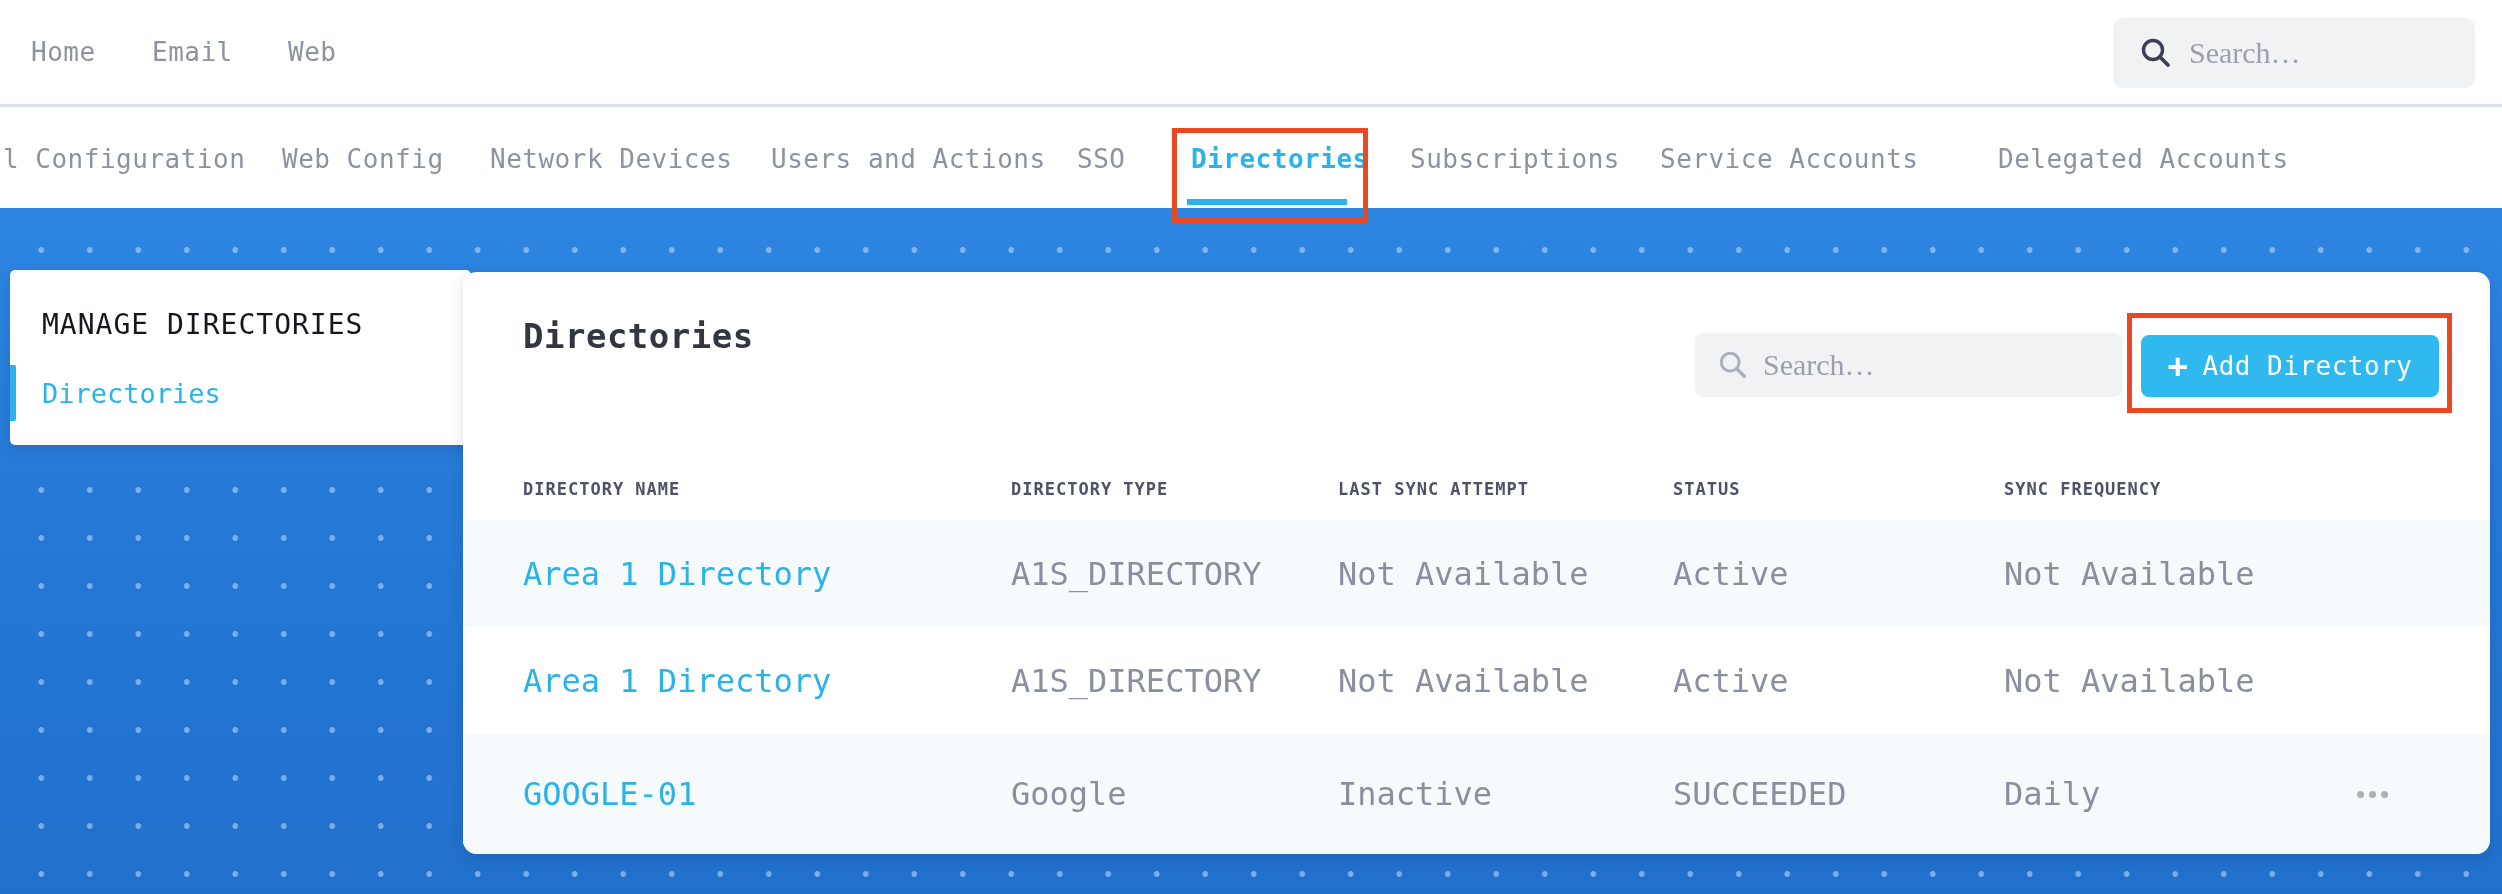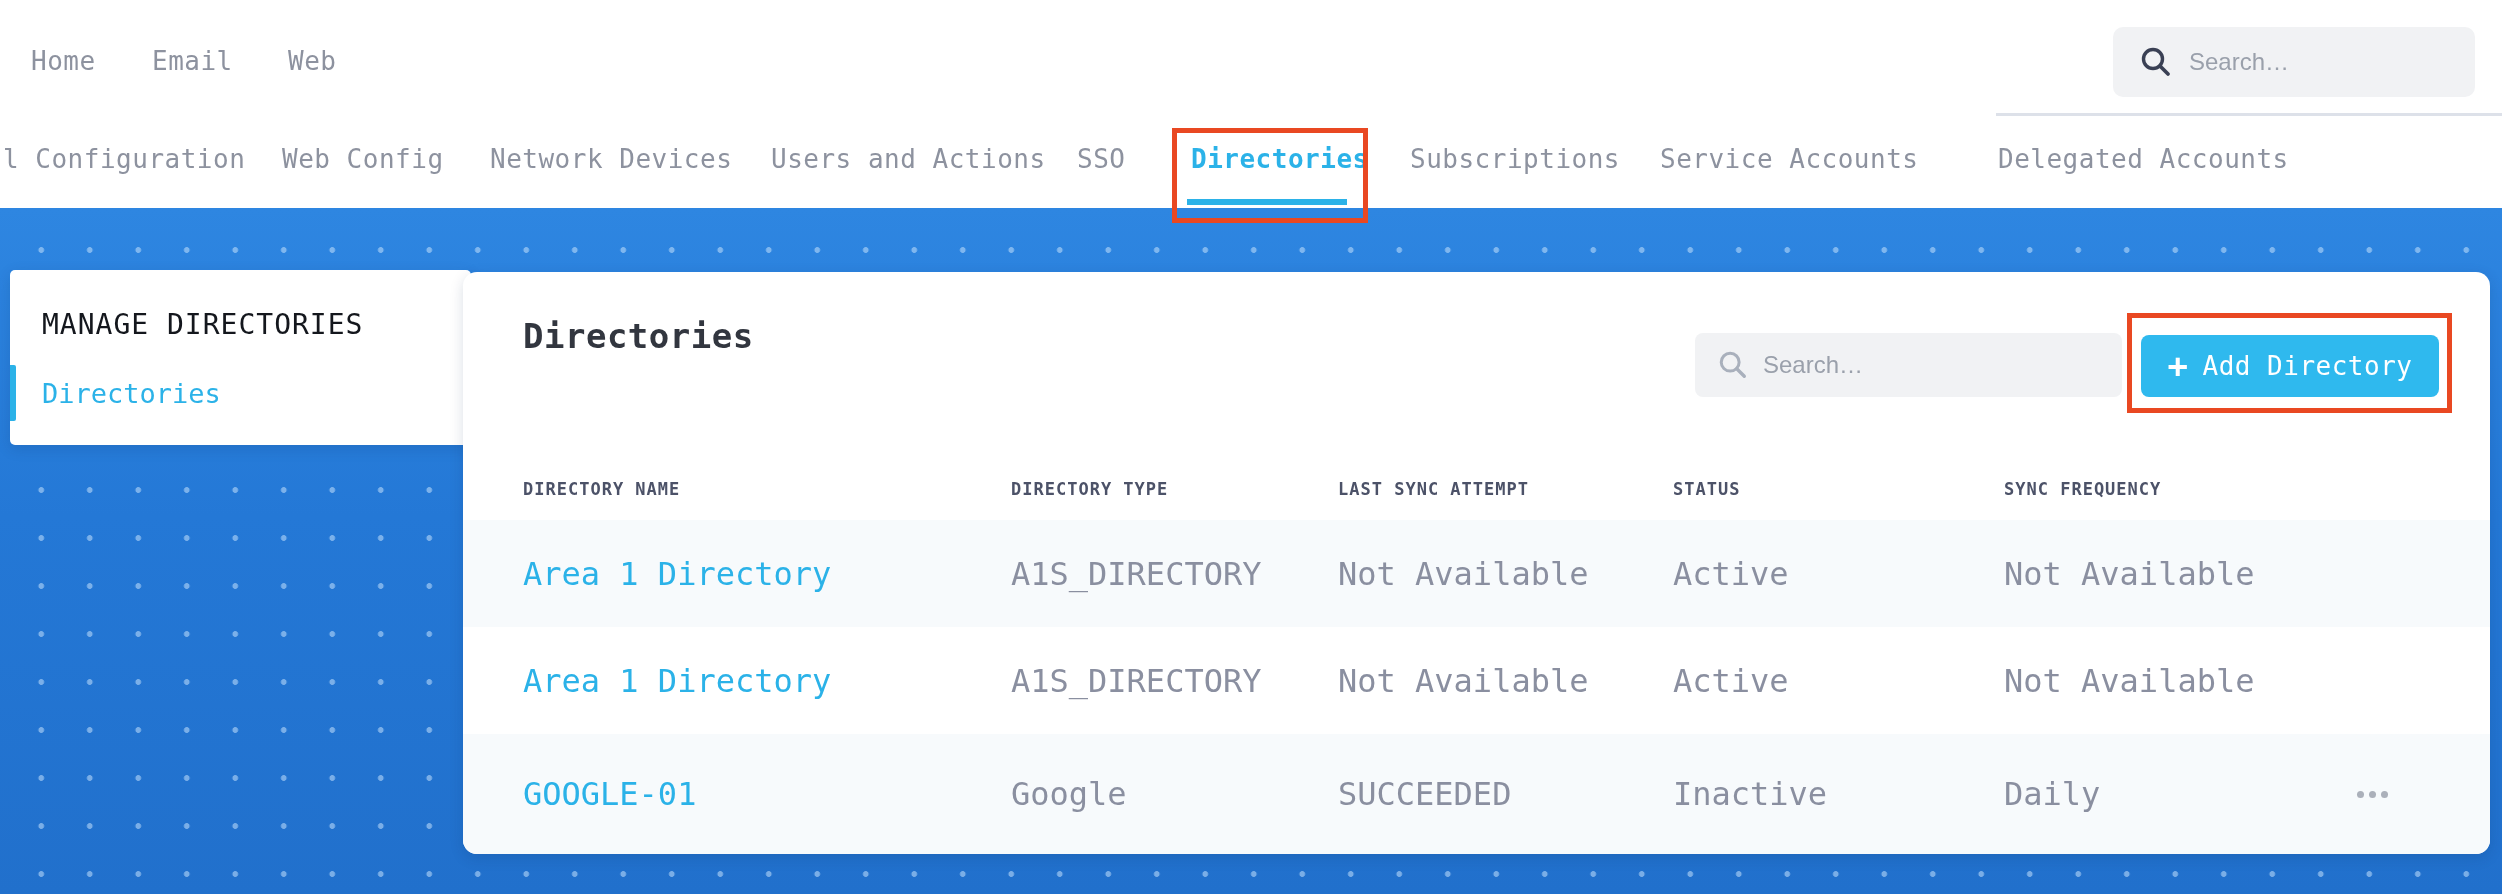--- a/index.html
+++ b/index.html
@@ -9,32 +9,32 @@
     --search-bg:#f1f2f4; --blue-top:#2e86e1; --blue-bottom:#2170cc;
     --divider:#dde1e9; --placeholder:#9aa0ab;
   }
   *{margin:0;padding:0;box-sizing:border-box;}
   html,body{width:2502px;height:894px;}
   body{
     position:relative;overflow:hidden;background:#fff;
     font-family:"DejaVu Sans Mono","Liberation Mono",monospace;
   }
   
-  .topnav{position:absolute;left:0;top:9px;width:2502px;height:107px;background:#fff;
+  .topnav{position:absolute;left:0;top:0;width:2502px;height:107px;background:#fff;
           border-bottom:3px solid var(--divider);}
   .topnav .navitem{position:absolute;top:0;height:104px;display:flex;align-items:center;
           font-size:26px;font-weight:500;color:var(--nav-gray);letter-spacing:.5px;cursor:pointer;}
   .navitem:nth-of-type(1){left:31px;} .navitem:nth-of-type(2){left:152px;}
   .navitem:nth-of-type(3){left:288px;} .navitem:nth-of-type(4){left:397px;}
   .searchbox{position:absolute;display:flex;align-items:center;background:var(--search-bg);
           border-radius:10px;}
   .topnav .searchbox{left:2113px;top:18px;width:362px;height:70px;}
   .searchbox svg{flex:0 0 auto;margin:0 16px 0 26px;}
   .searchbox input{border:0;outline:0;background:transparent;width:100%;height:100%;
-          font-family:Liberation Sans, sans-serif;font-size:24px;color:#0f172a;}
+          font-family:Liberation Serif, serif;font-size:30px;color:#0f172a;}
   .searchbox input::placeholder{color:var(--placeholder);}
   
   .tabbar{position:absolute;left:0;top:110px;width:1996px;height:98px;background:#fff;}
   .tab{position:absolute;top:0;height:98px;display:flex;align-items:center;
        font-size:26px;font-weight:500;color:var(--nav-gray);letter-spacing:.5px;
        cursor:pointer;white-space:nowrap;}
   .tab:nth-of-type(1){left:3px;} .tab:nth-of-type(2){left:282px;}
   .tab:nth-of-type(3){left:490px;} .tab:nth-of-type(4){left:771px;}
   .tab:nth-of-type(5){left:1077px;} .tab:nth-of-type(6){left:1191px;}
   .tab:nth-of-type(7){left:1410px;} .tab:nth-of-type(8){left:1660px;}
@@ -172,22 +172,22 @@
         <div>A1S_DIRECTORY</div>
         <div>Not Available</div>
         <div>Active</div>
         <div>Not Available</div>
         <div></div>
       </div>
 
       <div class="trow tdata">
         <div class="cell-link">GOOGLE-01</div>
         <div>Google</div>
+        <div>Inactive</div>
         <div>SUCCEEDED</div>
-        <div>Inactive</div>
         <div>Daily</div>
         <div class="rowmenu">
             <i></i>
             <i></i>
             <i></i>
           </div>
       </div>
     </div>
   </main>
 </section>

